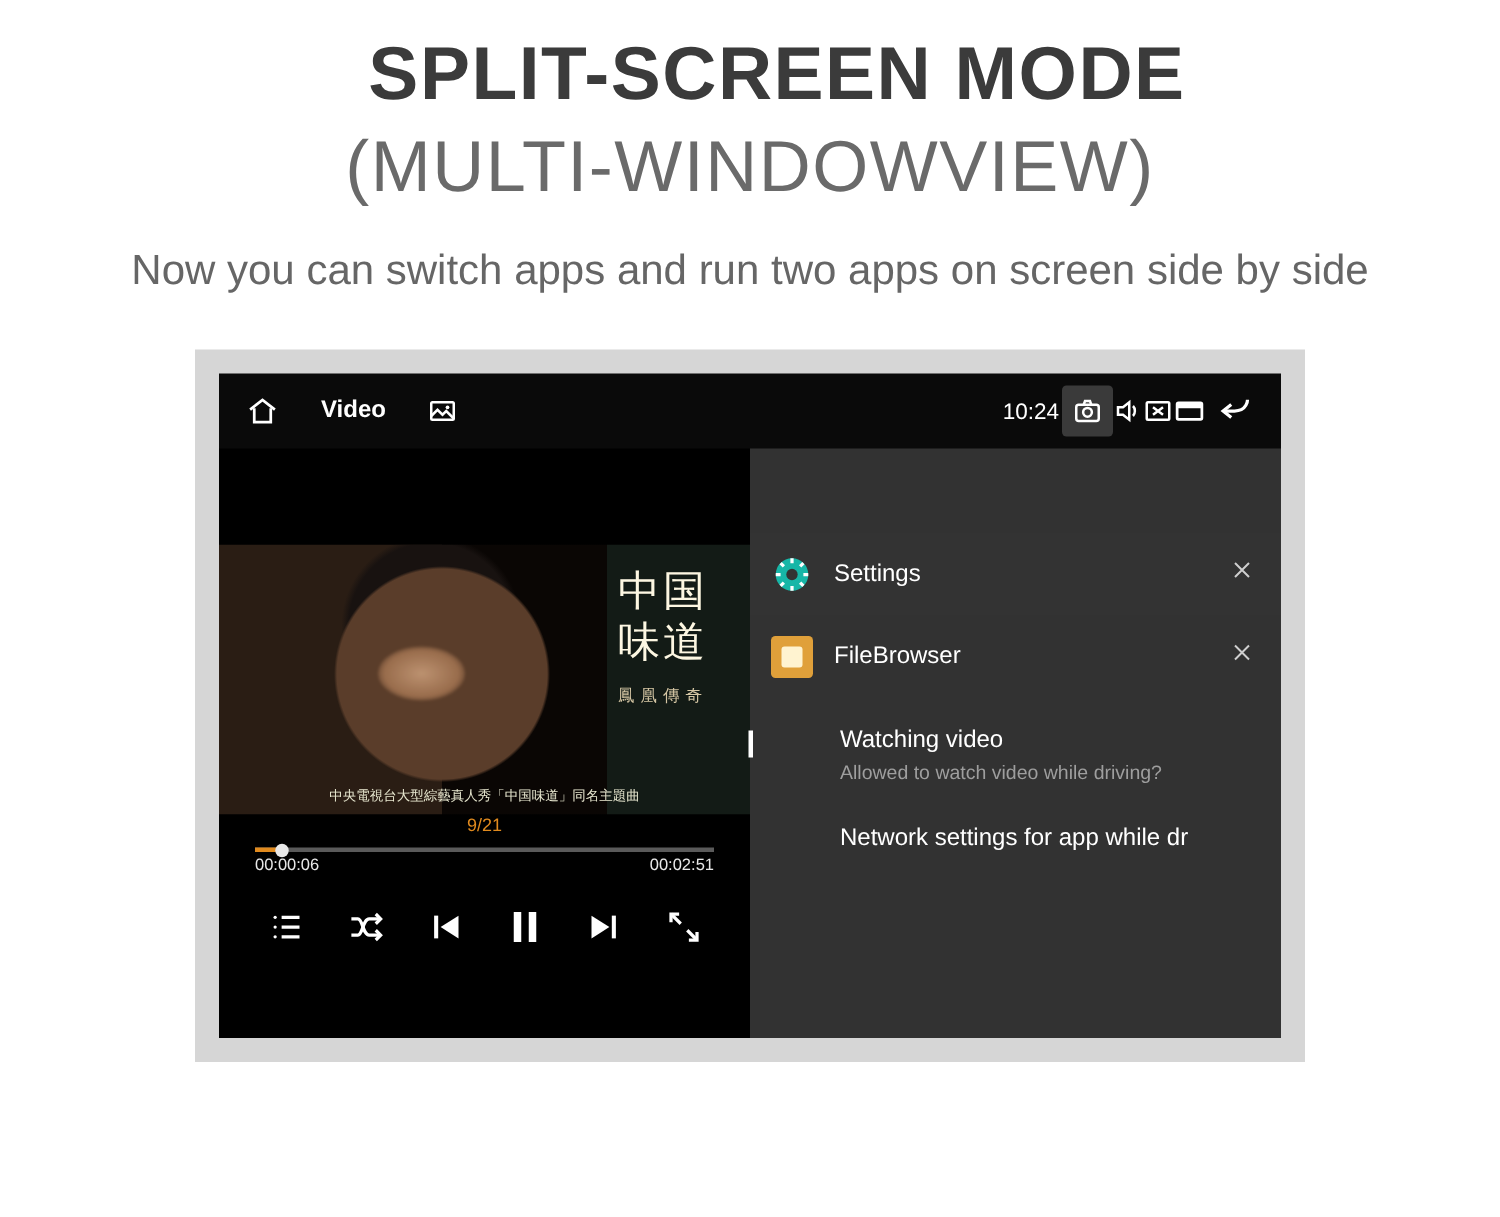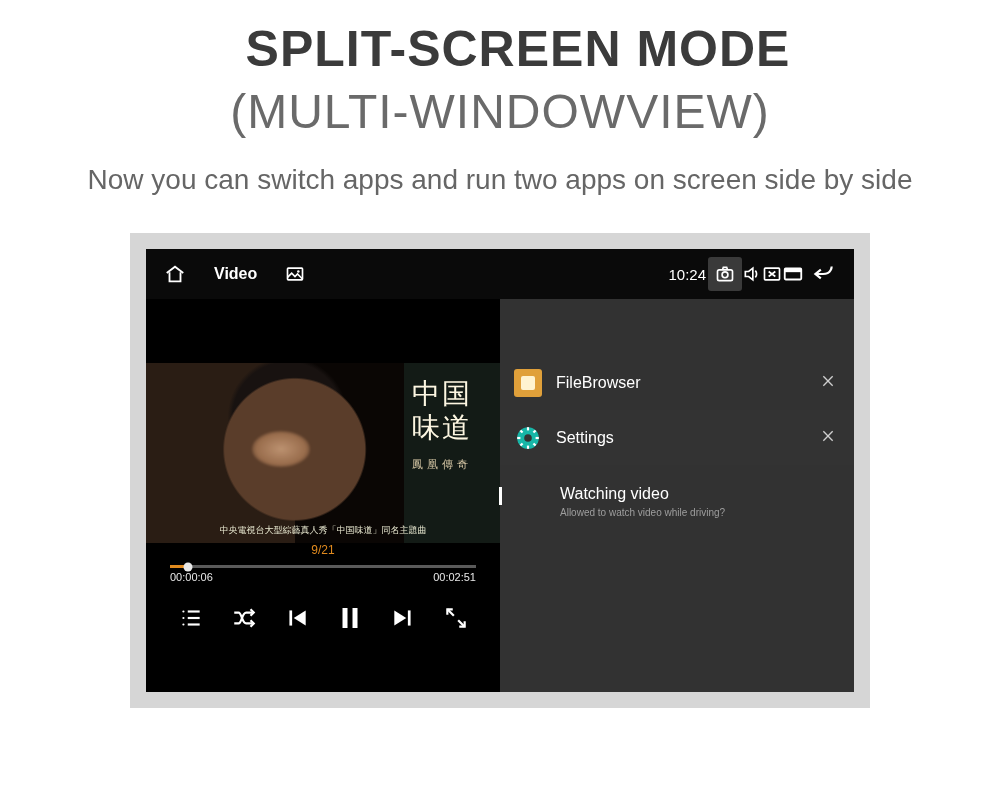--- a/index.html
+++ b/index.html
@@ -236,21 +236,21 @@
     flex: 1;
     padding: 6px 0 0 14px;
     color: #e5e5e5;
     overflow: hidden;
   }
   .setting-item {
     padding: 14px 6px 14px 46px;
     border-top: 0;
   }
   .setting-item .s-title { font-size: 16px; color: #ffffff; }
-  .setting-item .s-desc { font-size: 10px; color: #9e9e9e; margin-top: 4px; white-space: nowrap; }
+  .setting-item .s-desc { font-size: 13px; color: #9e9e9e; margin-top: 4px; white-space: nowrap; }
 </style>
 </head>
 <body>
 
 <div class="page-title">SPLIT-SCREEN MODE</div>
 <div class="page-subtitle">(MULTI-WINDOWVIEW)</div>
 <div class="page-desc">
   <span>Now you can switch apps and run two apps on screen side by side</span><br>
 </div>
 
@@ -383,30 +383,20 @@
             </svg>
           </span>
         </div>
       </div>
 
       <div class="divider-line"></div>
       <div class="divider-handle"></div>
 
       <div class="pane-right">
         <div class="right-spacer"></div>
-
-        <div class="app-row">
-          <span class="app-ic fb"></span>
-          <span>FileBrowser</span>
-          <span class="row-close">
-            <svg width="16" height="16" viewBox="0 0 24 24" stroke="#cfcfcf" stroke-width="2">
-                <path d="M5 5 L19 19 M19 5 L5 19"></path>
-              </svg>
-          </span>
-        </div>
 
         <div class="app-row active">
           <span class="app-ic st">
             <svg width="26" height="26" viewBox="0 0 24 24">
               <circle cx="12" cy="12" r="10" fill="#17b6a7"></circle>
               <circle cx="12" cy="12" r="3.5" fill="#333"></circle>
               <g stroke="#ffffff" stroke-width="2">
                 <path d="M12 2 V5"></path>
                   <path d="M12 19 V22"></path>
                 <path d="M2 12 H5"></path>
@@ -419,23 +409,36 @@
             </svg>
           </span>
           <span>Settings</span>
           <span class="row-close">
             <svg width="16" height="16" viewBox="0 0 24 24" stroke="#cfcfcf" stroke-width="2">
                 <path d="M5 5 L19 19 M19 5 L5 19"></path>
               </svg>
           </span>
         </div>
 
+        <div class="app-row">
+          <span class="app-ic fb"></span>
+          <span>FileBrowser</span>
+          <span class="row-close">
+            <svg width="16" height="16" viewBox="0 0 24 24" stroke="#cfcfcf" stroke-width="2">
+                <path d="M5 5 L19 19 M19 5 L5 19"></path>
+              </svg>
+          </span>
+        </div>
+
         <div class="settings-body">
           <div class="setting-item">
             <div class="s-title">Watching video</div>
             <div class="s-desc">Allowed to watch video while driving?</div>
           </div>
+          <div class="setting-item">
+            <div class="s-title">Network settings for app while dr</div>
+          </div>
         </div>
       </div>
 
     </div>
   </div>
 </div>
 
 </body></html>

